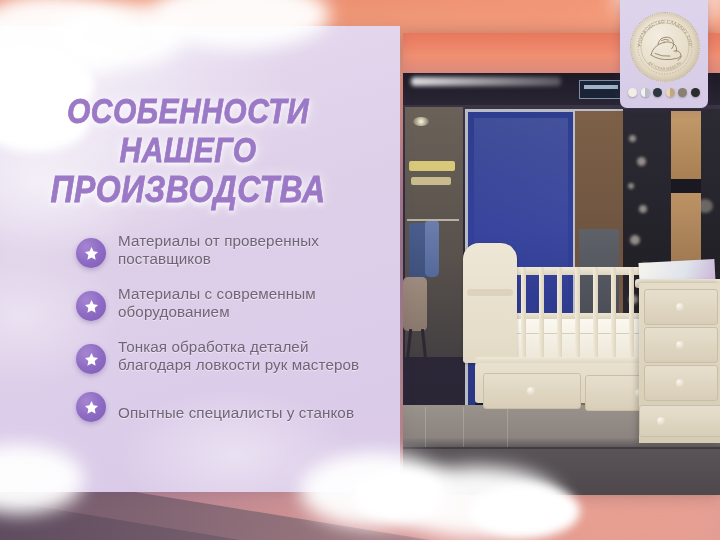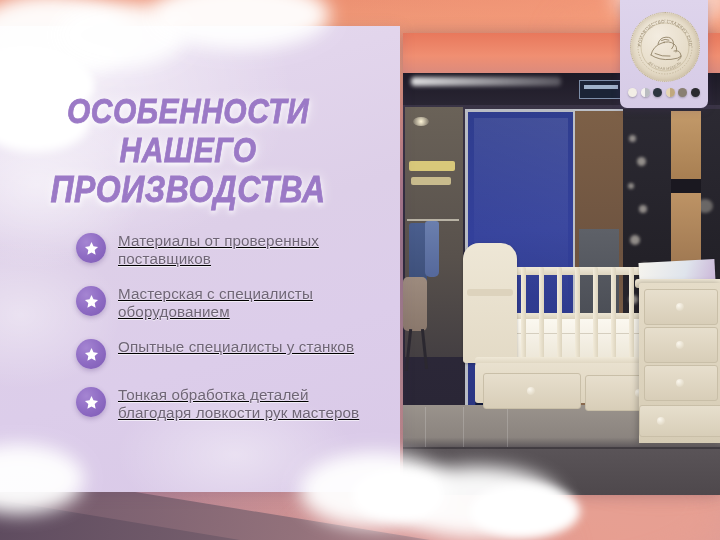--- a/index.html
+++ b/index.html
@@ -72,21 +72,21 @@
     text-shadow:0 2px 5px rgba(255,255,255,.95),0 0 12px rgba(255,255,255,.8),0 1px 0 rgba(120,88,164,.25);
     -webkit-text-stroke:.7px #9b79c6;
     transform:scaleY(1.16);transform-origin:center top;
   }
   .h1{font-size:30px;}
   .h2{font-size:30px;margin-top:8px;}
   .h3{font-size:32px;margin-top:8px;}
 
   
   .bullets{position:absolute;left:88px;top:206px;width:300px;z-index:14;}
-  .bullet{display:flex;align-items:flex-start;margin-bottom:17px;text-decoration:underline;}
+  .bullet{display:flex;align-items:flex-end;margin-bottom:17px;}
   .star-badge{flex:0 0 auto;width:30px;height:30px;border-radius:50%;
     background:radial-gradient(circle at 34% 30%,#a585d2 0%,#8f6cc4 50%,#7d5ab4 100%);
     box-shadow:0 2px 5px rgba(90,60,130,.3);
     display:flex;align-items:center;justify-content:center;margin-top:1px;}
   .star-badge svg{width:15px;height:15px;display:block;}
   .btext{margin-left:12px;color:#6f6576;font-size:15.2px;line-height:1.19;
     letter-spacing:.1px;text-shadow:0 1px 1px rgba(255,255,255,.6);}
 
   
   .photo{position:absolute;left:403px;top:33px;width:317px;height:462px;overflow:hidden;
@@ -381,37 +381,37 @@
             </svg>
         </span>
         <span class="btext">Материалы от проверенных поставщиков</span>
       </div>
       <div class="bullet">
         <span class="star-badge">
           <svg viewBox="0 0 24 24">
               <path fill="#fff" d="M12 1.6l3.2 6.9 7.3.9-5.4 5.1 1.5 7.4L12 18.2 5.4 21.9l1.5-7.4L1.5 9.4l7.3-.9z"></path>
             </svg>
         </span>
-        <span class="btext">Мастерская с специалисты оборудованием</span>
+        <span class="btext">Материалы с современным оборудованием</span>
+      </div>
+      <div class="bullet">
+        <span class="star-badge">
+          <svg viewBox="0 0 24 24">
+              <path fill="#fff" d="M12 1.6l3.2 6.9 7.3.9-5.4 5.1 1.5 7.4L12 18.2 5.4 21.9l1.5-7.4L1.5 9.4l7.3-.9z"></path>
+            </svg>
+        </span>
+        <span class="btext">Тонкая обработка деталей благодаря ловкости рук мастеров</span>
       </div>
       <div class="bullet">
         <span class="star-badge">
           <svg viewBox="0 0 24 24">
               <path fill="#fff" d="M12 1.6l3.2 6.9 7.3.9-5.4 5.1 1.5 7.4L12 18.2 5.4 21.9l1.5-7.4L1.5 9.4l7.3-.9z"></path>
             </svg>
         </span>
         <span class="btext">Опытные специалисты у станков</span>
-      </div>
-      <div class="bullet">
-        <span class="star-badge">
-          <svg viewBox="0 0 24 24">
-              <path fill="#fff" d="M12 1.6l3.2 6.9 7.3.9-5.4 5.1 1.5 7.4L12 18.2 5.4 21.9l1.5-7.4L1.5 9.4l7.3-.9z"></path>
-            </svg>
-        </span>
-        <span class="btext">Тонкая обработка деталей благодаря ловкости рук мастеров</span>
       </div>
     </div>
   </div>
 
   <div class="puff soft" style="left:-30px;top:-6px;width:160px;height:86px"></div>
   <div class="puff soft" style="left:56px;top:2px;width:130px;height:66px"></div>
   <div class="puff soft" style="left:150px;top:-20px;width:180px;height:70px"></div>
   <div class="puff" style="left:-40px;top:46px;width:130px;height:74px"></div>
   <div class="puff" style="left:-20px;top:92px;width:110px;height:60px"></div>
   <div class="puff" style="left:22px;top:64px;width:72px;height:46px"></div>

